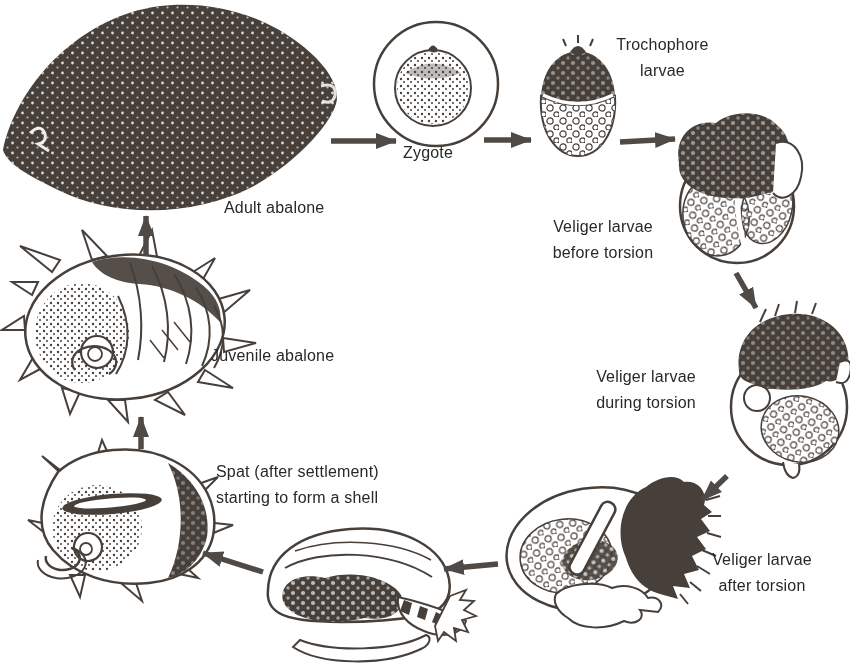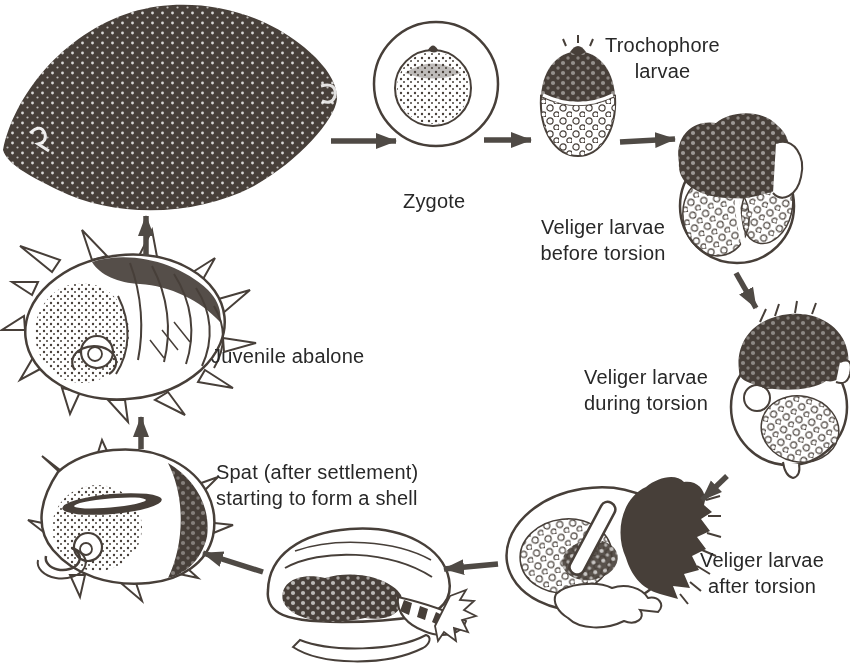--- a/index.html
+++ b/index.html
@@ -12,21 +12,21 @@
   .stage{
     position:relative;
     width:850px;height:667px;
     background:var(--bg);
     overflow:hidden;
     font-family:"Liberation Sans", sans-serif;
   }
   .art{position:absolute;left:0;top:0;}
   .lbl{
     position:absolute;
-    font-size:20px;
+    font-size:16px;
     line-height:26px;
     color:var(--text);
     white-space:pre-line;
     letter-spacing:0.2px;
   }
   .lbl.center{text-align:center;}
   .inkfill{fill:var(--ink);}
   .inkstroke{stroke:var(--ink);}
   .spike{fill:#fff;stroke:var(--ink);stroke-width:2;}
   .arrowshaft{stroke:var(--arrow);stroke-width:5.5;fill:none;}
@@ -221,22 +221,23 @@
       <path class="arrowshaft" marker-end="url(#ah)" d="M620,142 L675,139"></path>
       <path class="arrowshaft" marker-end="url(#ah)" d="M736,273 L756,308"></path>
       <path class="arrowshaft" marker-end="url(#ah)" d="M727,476 L702,500"></path>
       <path class="arrowshaft" marker-end="url(#ah)" d="M498,564 L444,569"></path>
       <path class="arrowshaft" marker-end="url(#ah)" d="M263,572 L203,553"></path>
       <path class="arrowshaft" marker-end="url(#ah)" d="M141,449 L141,417"></path>
       <path class="arrowshaft" marker-end="url(#ah)" d="M146,256 L146,216"></path>
     </g>
   </svg>
 
-
-  <div class="lbl" style="left:403px;top:140px;margin-top:48px;">Zygote</div>
+  <div class="lbl" style="left:224px;top:195px;">Adult abalone</div>
+
+  <div class="lbl" style="left:403px;top:140px;">Zygote</div>
 
   <div class="lbl center" style="left:585px;top:32px;width:155px;">Trochophore
 larvae</div>
 
   <div class="lbl center" style="left:528px;top:214px;width:150px;">Veliger larvae
 before torsion</div>
 
   <div class="lbl center" style="left:570px;top:364px;width:152px;">Veliger larvae
 during torsion</div>
 

